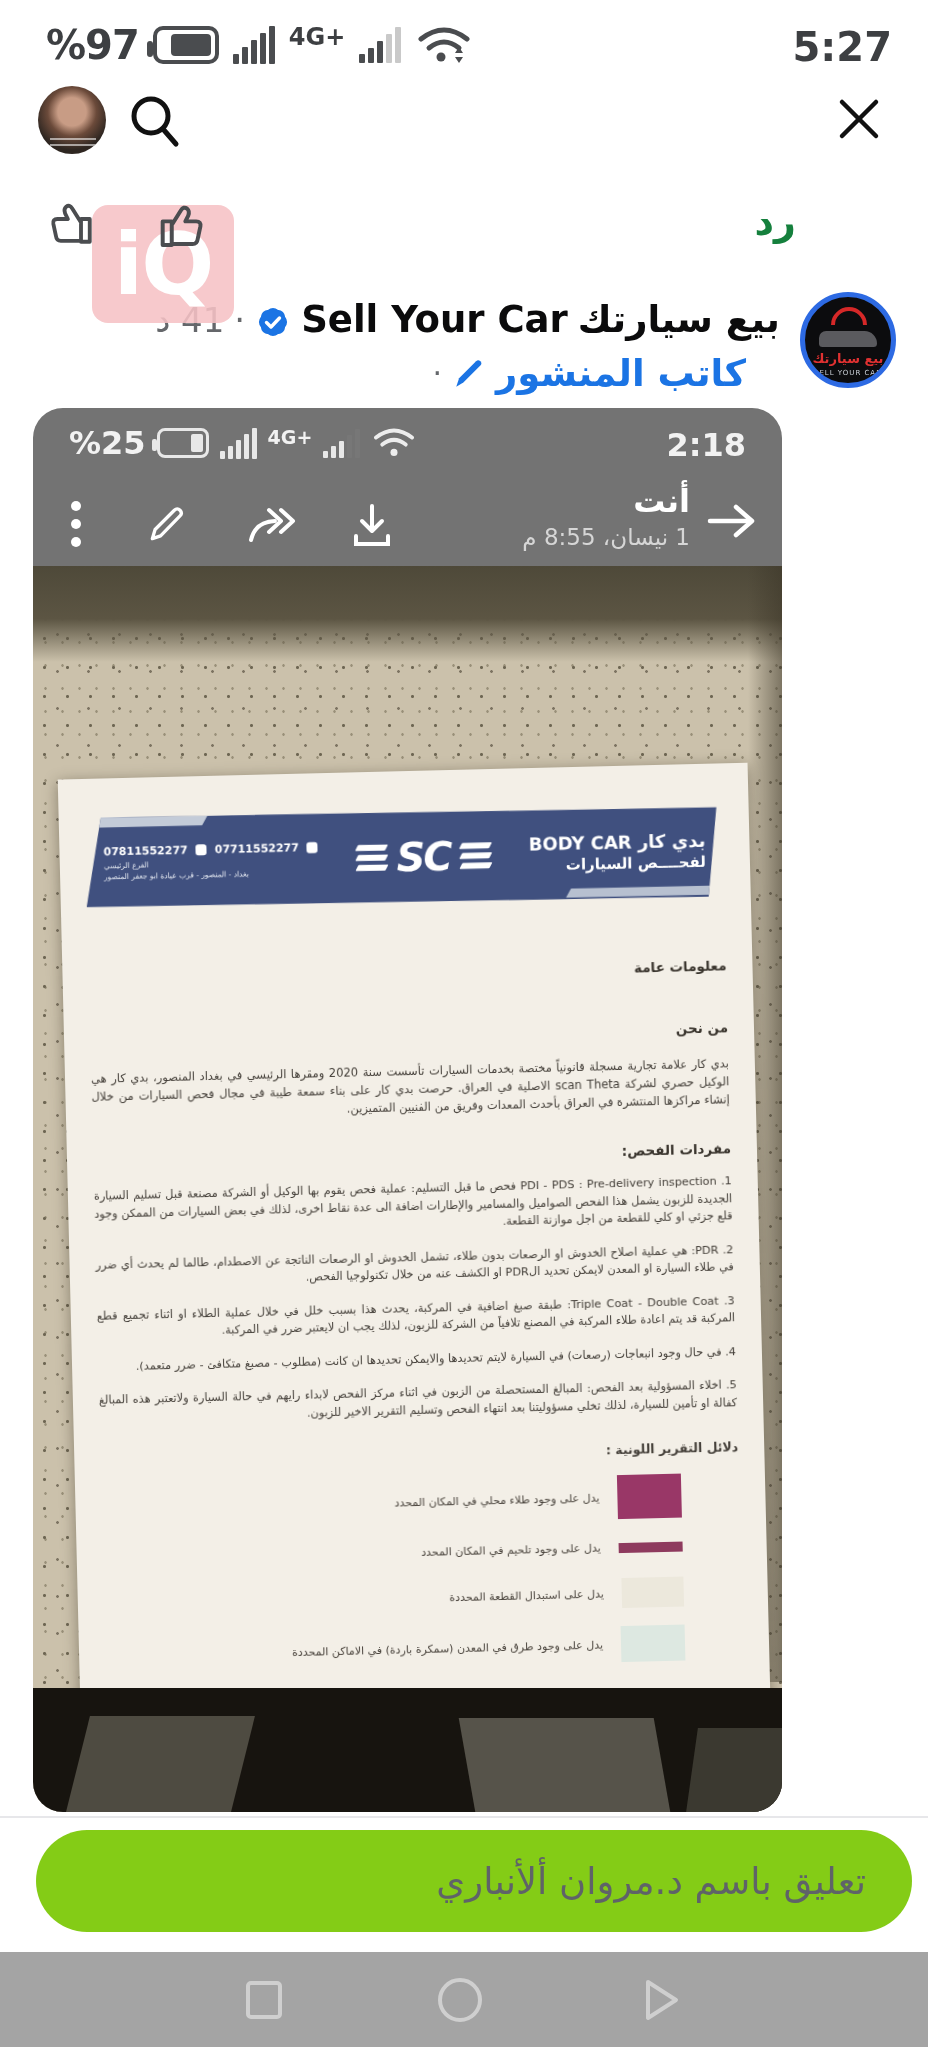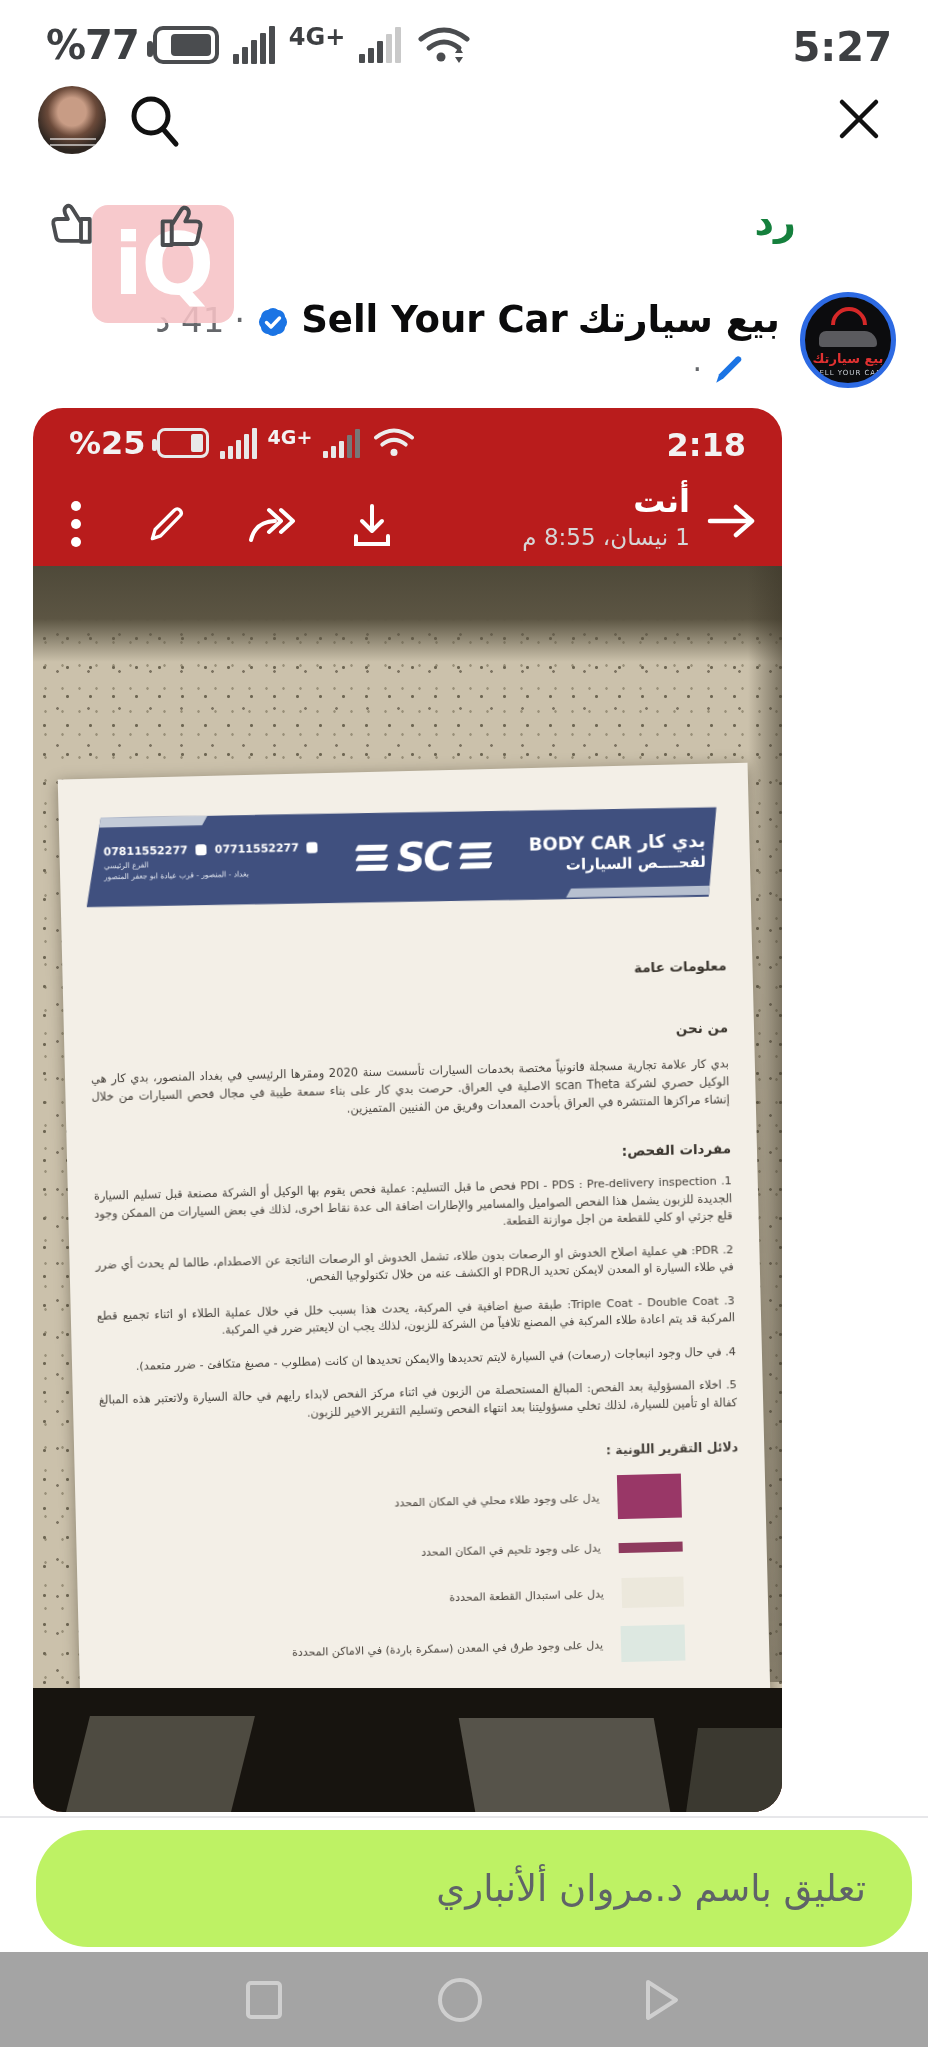--- a/index.html
+++ b/index.html
@@ -51,21 +51,21 @@
   .pname-ar, .pname-en { font-size:37px; font-weight:800; color:#0b0b0c; }
   .pname-en { direction:ltr; }
   .pdot { color:#65676b; font-size:34px; }
   .ptime { color:#65676b; font-size:34px; direction:rtl; }
   .badge { width:36px; height:36px; position:relative; top:2px; }
   .author-row { position:absolute; right:182px; top:352px; direction:ltr; display:flex; align-items:center; gap:10px; }
   .author-dot { color:#65676b; font-size:30px; }
   .author-lbl { color:#1b74e4; font-size:37px; font-weight:600; }
 
   
-  .shot { position:absolute; left:33px; top:408px; width:749px; height:1404px; border-radius:30px; background:#b91c1c; overflow:hidden; }
+  .shot { position:absolute; left:33px; top:408px; width:749px; height:1404px; border-radius:30px; background:#737373; overflow:hidden; }
   .in-status { position:absolute; top:16px; left:36px; right:30px; height:50px; color:#f2f2f2; }
   .in-left { display:flex; align-items:center; gap:11px; }
   .in-batt-txt { font-size:32px; font-weight:700; }
   .ibatt { position:relative; width:52px; height:30px; border:3px solid #e8e8e8; border-radius:8px; padding:3px; display:flex; align-items:center; }
   .ibatt::before { content:""; position:absolute; left:-8px; top:8px; width:5px; height:12px; background:#e8e8e8; border-radius:2px; }
   .ibatt-fill { height:18px; width:12px; background:#e8e8e8; border-radius:2px; margin-left:auto; }
   .ibars i { background:#e8e8e8; width:5px; }
   .ibars i.dim { background:#777; }
   .inetlbl { font-size:19px; font-weight:700; top:-6px; position:relative; }
   .in-time { position:absolute; right:6px; top:2px; font-size:32px; font-weight:700; }
@@ -131,38 +131,38 @@
   .legend-row .sw { flex:0 0 auto; margin-left:18px; }
   .legend-row .lbl { font-size:11px; color:#4a443d; }
   .doc .footer-line { margin-top:34px; text-align:center; font-size:11.6px; font-weight:700; color:#3e382f; direction:rtl; }
   .fbars { position:relative; margin-top:12px; height:52px; }
   .fbar-light { position:absolute; right:16%; width:67%; height:15px; top:0;
       background:linear-gradient(90deg,#d8dce1, #8fa0bd 55%, #65799f); transform:rotate(-.4deg); }
   .fbar-navy { position:absolute; left:1%; width:92%; height:26px; top:10px; background:#2d3e78; transform:rotate(-.9deg); }
 
   
   .divider { position:absolute; left:0; right:0; top:1816px; height:2px; background:#e7e7ea; }
-  .comment-bar { position:absolute; left:36px; right:16px; top:1830px; height:117px; background:#bef264; border-radius:52px;
+  .comment-bar { position:absolute; left:36px; right:16px; top:1830px; height:102px; background:#84cc16; border-radius:52px;
       display:flex; align-items:center; justify-content:flex-end; padding:0 46px; }
   .comment-ph { color:#5f6368; font-size:37px; direction:rtl; }
 
   
   .navbar { position:absolute; left:0; right:0; top:1952px; height:95px; background:#a4a4a4;
       display:flex; align-items:center; justify-content:center; gap:156px; }
   .nav-square { width:36px; height:38px; border:4px solid #cfcfcf; border-radius:5px; }
   .nav-circle { width:44px; height:44px; border:4px solid #cfcfcf; border-radius:50%; }
 
   svg { display:block; }
 </style>
 </head>
 <body>
 
 <div class="statusbar">
   <div class="sb-left">
-    <span class="sb-batt-txt">%77</span>
+    <span class="sb-batt-txt">%97</span>
     <span class="batt">
         <span class="batt-fill" style="width:40px;"></span>
       </span>
     <span class="bars">
       <i style="height:10px"></i>
         <i style="height:17px"></i>
         <i style="height:24px"></i>
         <i style="height:31px"></i>
         <i style="height:38px"></i>
     </span>
@@ -237,20 +237,21 @@
   <span class="pdot">·</span>
   <span class="ptime">41 د</span>
 </div>
 <div class="author-row">
   <span class="author-dot">·</span>
   <span>
     <svg width="34" height="34" viewBox="0 0 24 24">
         <path d="M3 21 l2 -6 L17 3 q1.5 -1.5 3 0 t0 3 L8 18 z" fill="#1b74e4"></path>
       </svg>
   </span>
+  <span class="author-lbl">كاتب المنشور</span>
 </div>
 
 <div class="shot">
 
   <div class="in-status">
     <div class="in-left">
       <span class="in-batt-txt">%25</span>
       <span class="ibatt">
           <span class="ibatt-fill"></span>
         </span>

